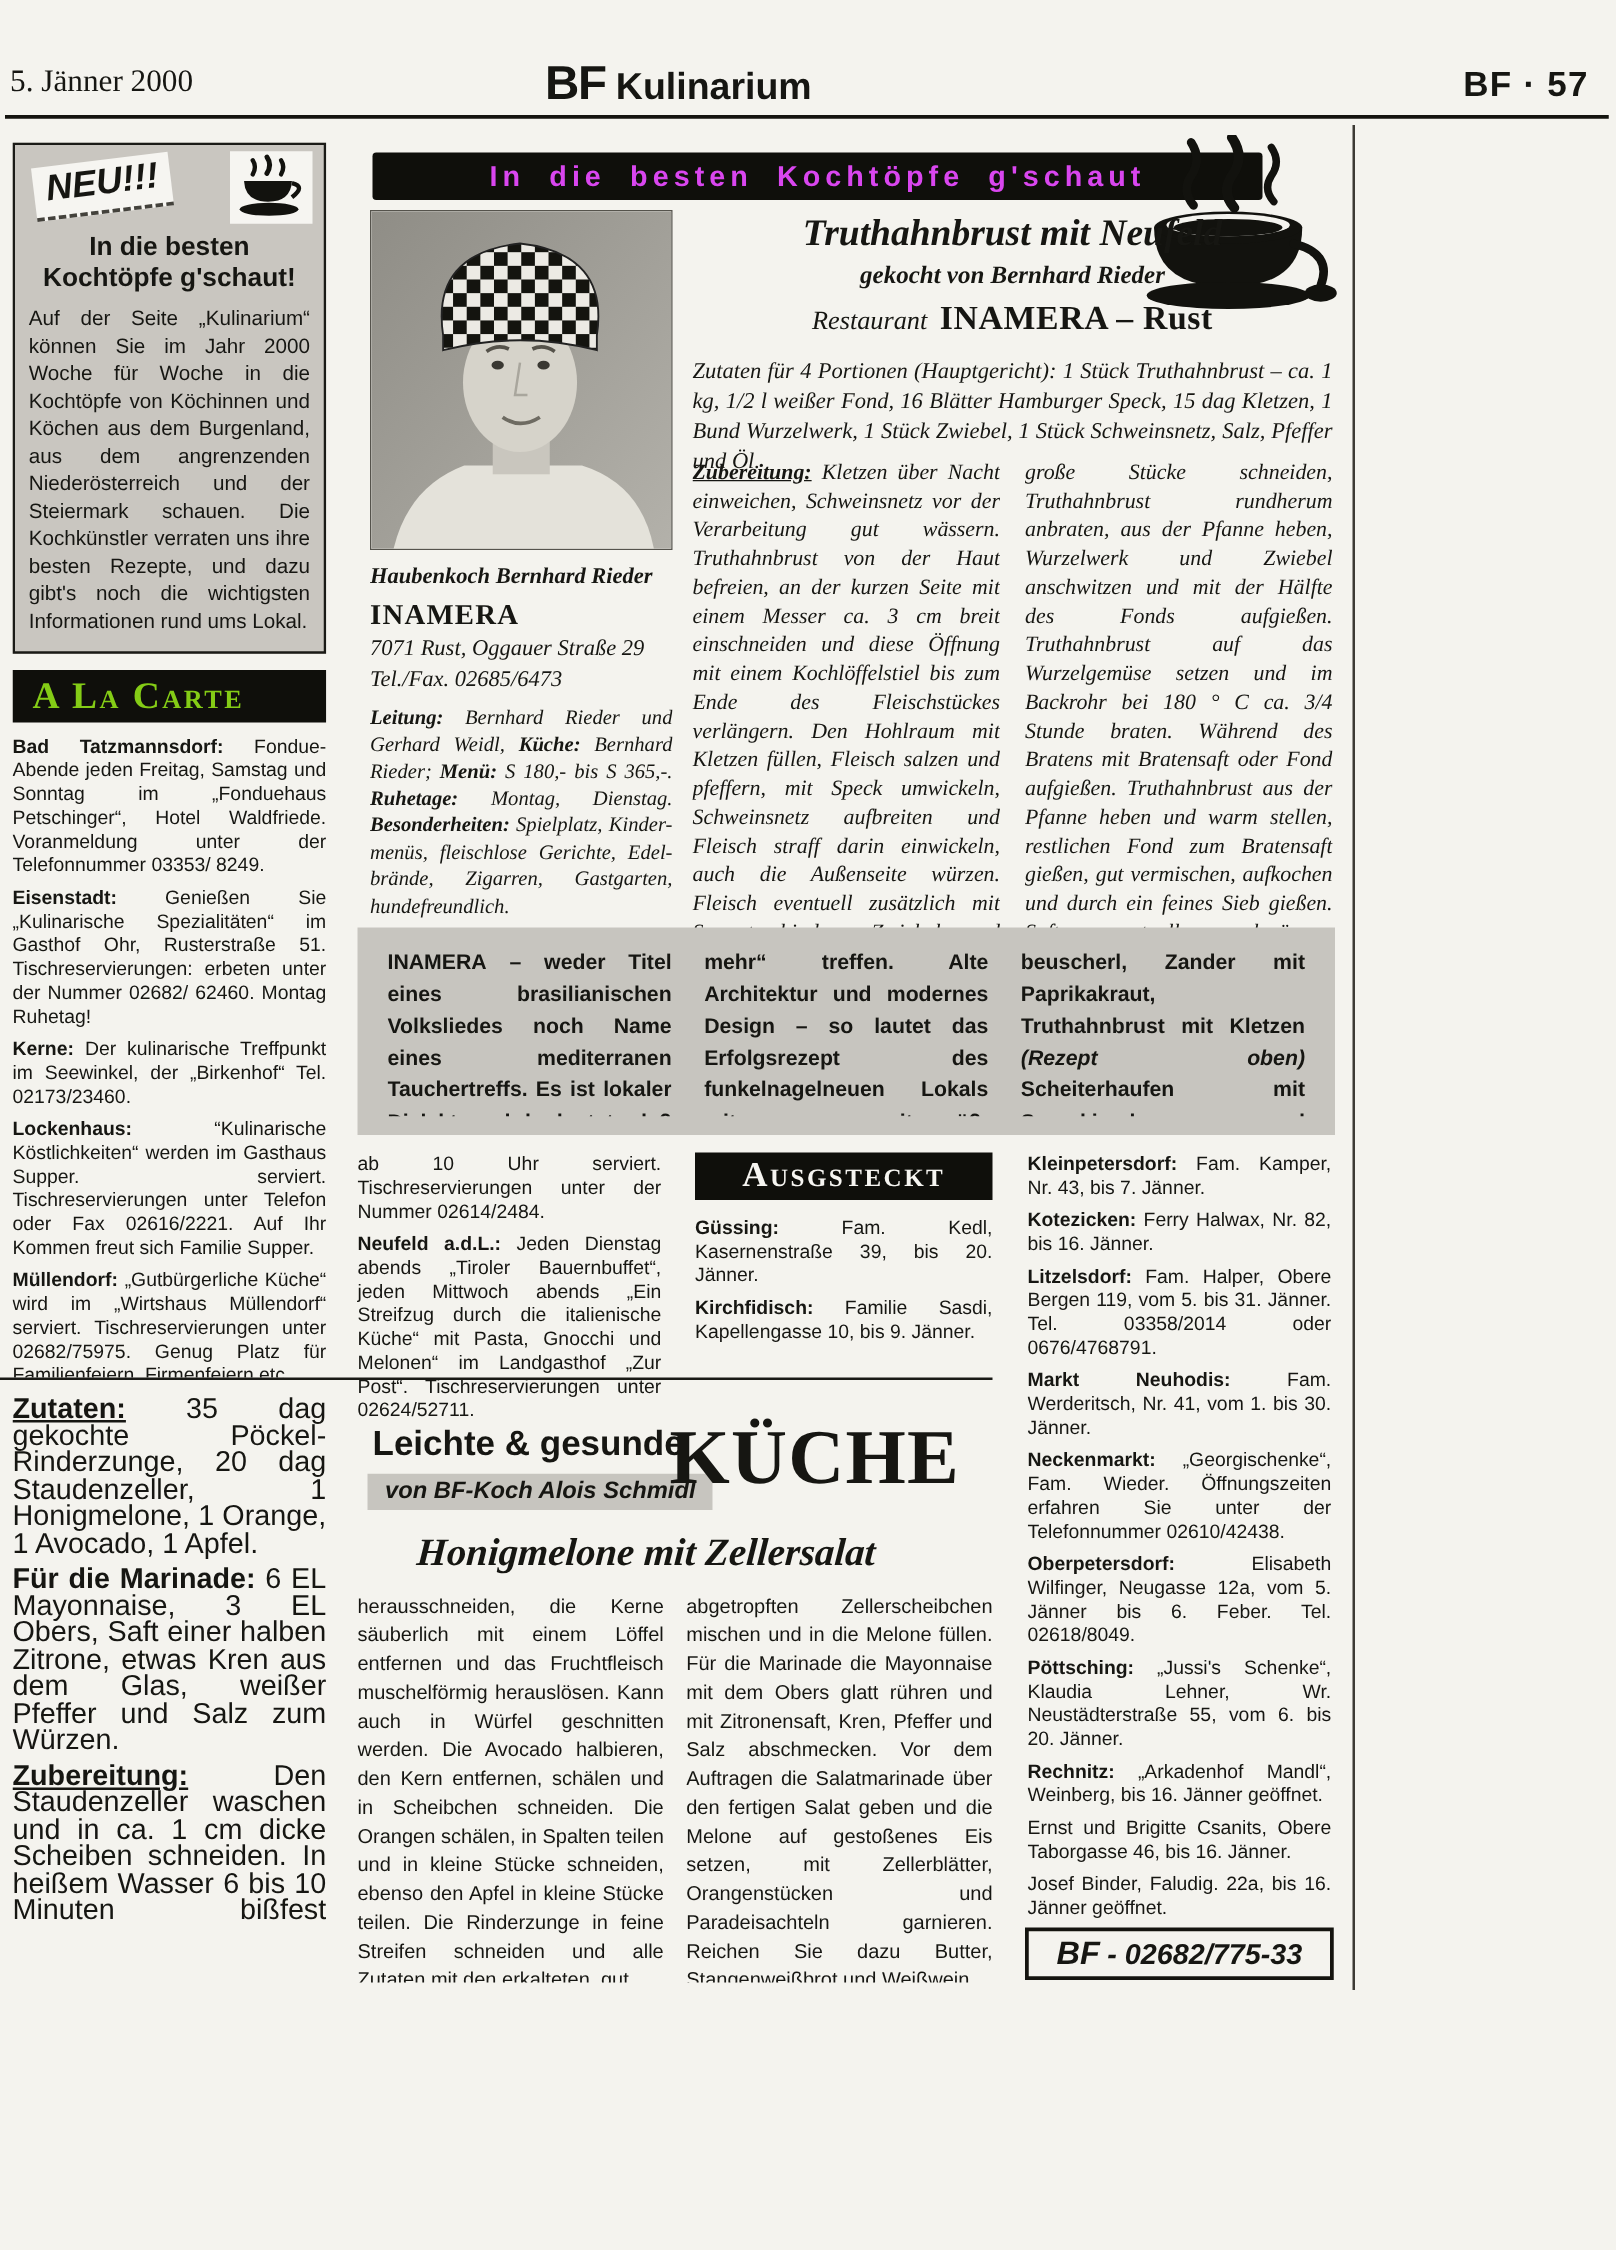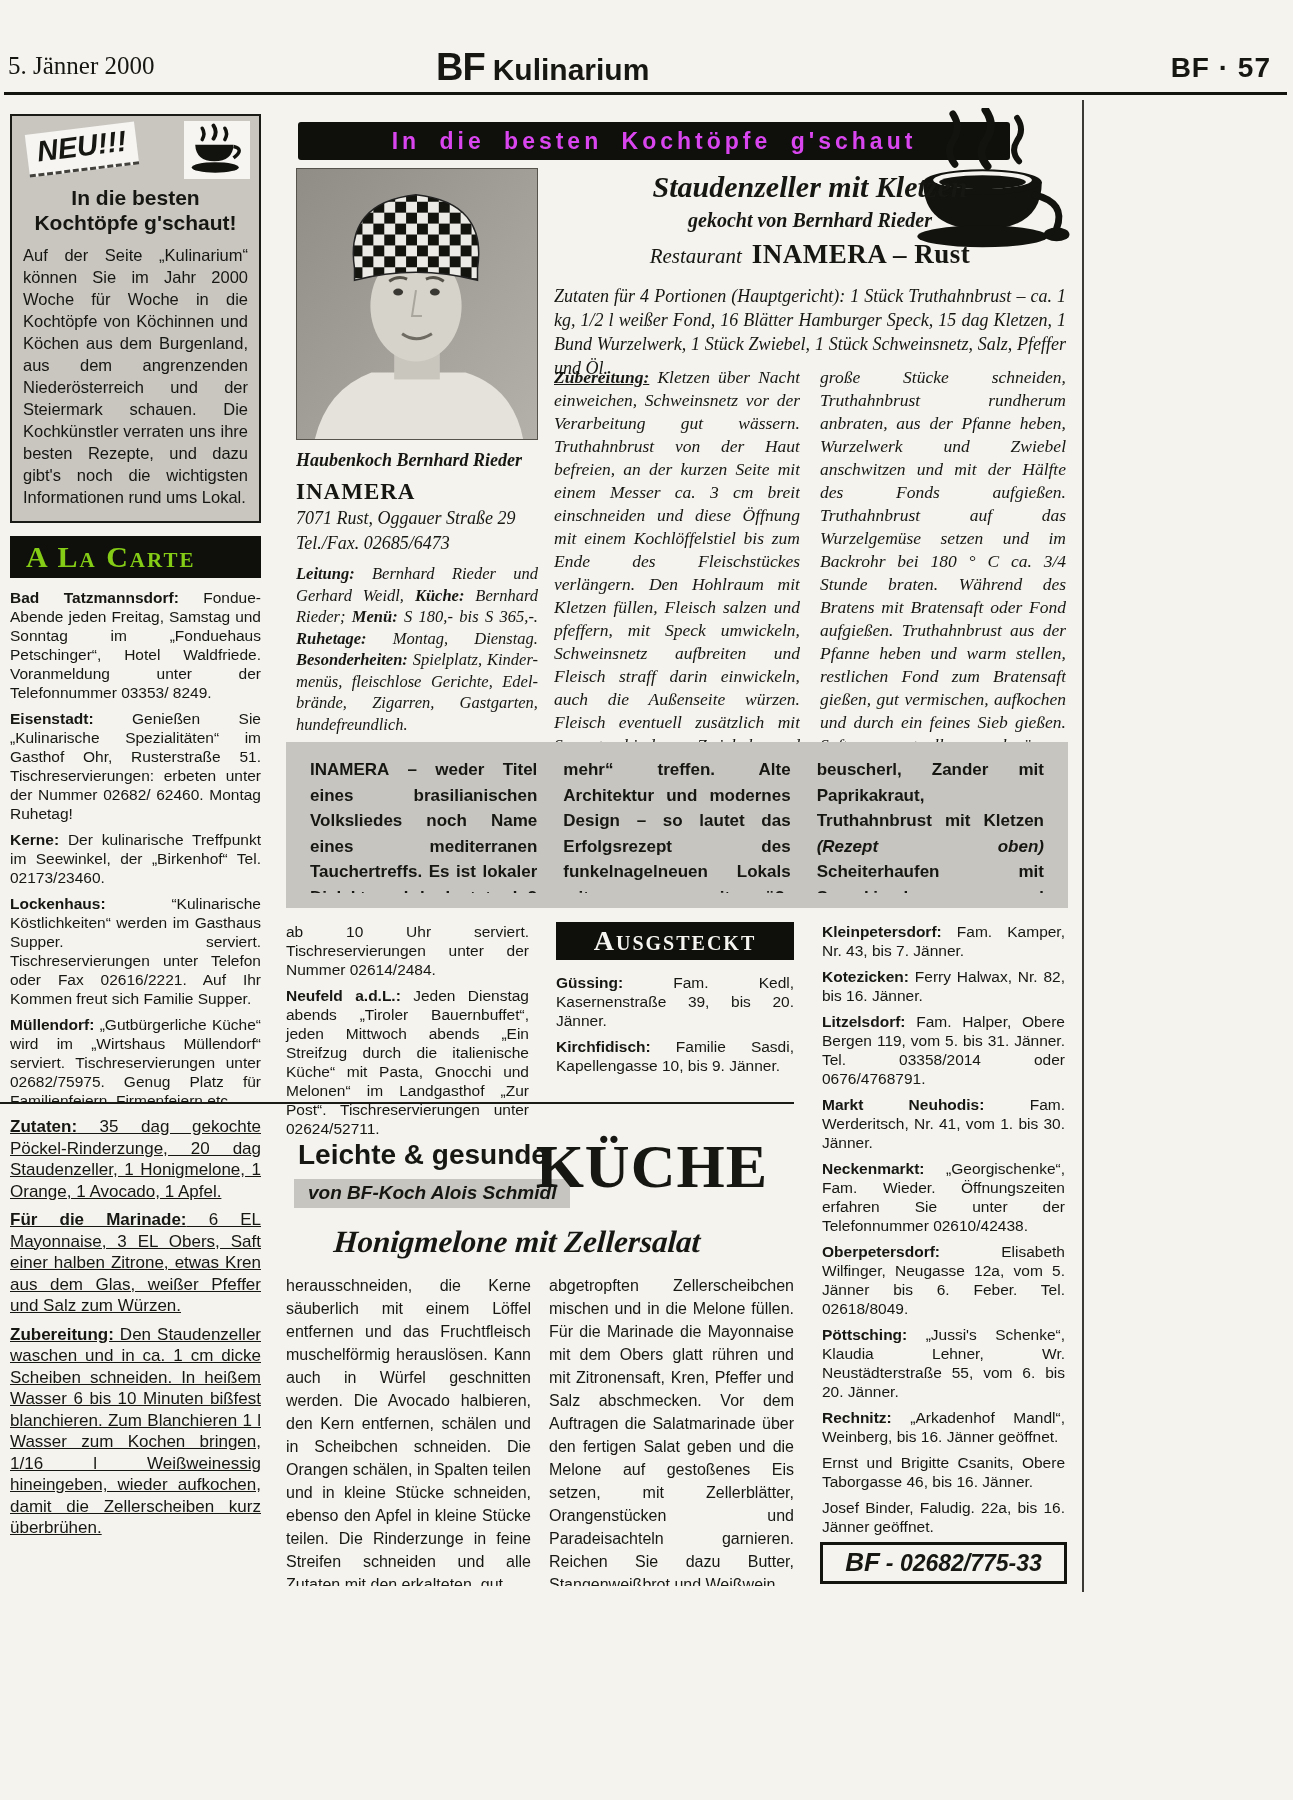--- a/index.html
+++ b/index.html
@@ -58,21 +58,21 @@
 
   
   .mid-left { position:absolute; left:286px; top:922px; width:243px; }
   .ausg { position:absolute; left:556px; top:922px; width:238px; }
   .ausg-bar { background:#0f0f0b; color:#f6f5f1; height:38px; line-height:38px; text-align:center; font-family:"Liberation Serif",serif; font-variant:small-caps; font-weight:bold; font-size:28px; letter-spacing:2px; margin-bottom:13px; }
   .right-col { position:absolute; left:822px; top:922px; width:243px; height:618px; overflow:hidden; }
 
   
   .hr-bottom { position:absolute; left:0; top:1102px; width:794px; height:2px; background:#1a1a16; }
   .recipe-left { position:absolute; left:10px; top:1116px; width:251px; height:424px; overflow:hidden; }
-  .recipe-left p { font-size:17px; line-height:21.5px; text-align:justify; hyphens:auto; margin-bottom:7px;text-decoration:underline; }
+  .recipe-left p { font-size:23px; line-height:21.5px; text-align:justify; hyphens:auto; margin-bottom:7px; }
   .ul-label { font-weight:bold; text-decoration:underline; }
   .b-label { font-weight:bold; }
 
   .kueche { position:absolute; left:286px; top:1108px; width:508px;margin-top:21px; }
   .k-title { font-weight:bold; font-size:28px; margin:10px 0 0 12px; }
   .k-byline { display:inline-block; background:#c7c5bf; font-style:italic; font-weight:bold; font-size:19px; padding:3px 14px 4px; margin:8px 0 0 8px; }
   .k-big { position:absolute; right:26px; top:2px; font-family:Liberation Serif, serif; font-weight:bold; font-size:62px; letter-spacing:1px; }
   .k-heading { width:462px; margin-top:16px; text-align:center; font-family:"Liberation Serif",serif; font-style:italic; font-weight:bold; font-size:31px; transform:skewX(-4deg); }
   .k-cols { display:flex; gap:18px; margin-top:14px; }
   .k-col { width:245px; height:312px; overflow:hidden; font-size:16px; line-height:23px; text-align:justify; hyphens:auto; }
@@ -163,21 +163,21 @@
         <path d="M120 122 l-4 26 h10" fill="none" stroke="#a9a69d" stroke-width="2"></path>
         <ellipse cx="102" cy="124" rx="5" ry="3.5" fill="#3a3832"></ellipse>
         <ellipse cx="139" cy="124" rx="5" ry="3.5" fill="#3a3832"></ellipse>
         <path d="M93 113 q9 -6 18 -2 M130 111 q9 -4 18 2" stroke="#55524a" stroke-width="3" fill="none"></path>
         <path d="M106 166 q14 10 30 0" stroke="#6e6b62" stroke-width="3" fill="none"></path>
         <path d="M58 100 Q48 34 120 26 Q192 34 182 100 L182 112 Q120 96 58 112 Z" fill="url(#chk)" stroke="#222" stroke-width="1.5"></path>
       </svg>
     </div>
 
     <div class="title-block">
-      <div class="a-title">Staudenzeller mit Kletzen</div>
+      <div class="a-title">Truthahnbrust mit Neufeld</div>
       <div class="a-sub">gekocht von Bernhard Rieder</div>
       <div class="a-rest">
         <span class="a-rest-label">Restaurant</span><span class="a-rest-name">INAMERA – Rust</span>
       </div>
     </div>
 
     <div class="zutaten">Zutaten für 4 Portionen (Hauptgericht): 1 Stück Truthahnbrust – ca. 1 kg, 1/2 l weißer Fond, 16 Blätter Hamburger Speck, 15 dag Kletzen, 1 Bund Wurzelwerk, 1 Stück Zwiebel, 1 Stück Schweinsnetz, Salz, Pfeffer und Öl.</div>
 
     <div class="zcol zcol1">
       <span class="zub-label">Zubereitung:</span><span> Kletzen über Nacht einweichen, Schweinsnetz vor der Verarbeitung gut wässern. Truthahnbrust von der Haut befreien, an der kurzen Seite mit einem Messer ca. 3 cm breit einschneiden und diese Öffnung mit einem Kochlöffelstiel bis zum Ende des Fleischstückes verlängern. Den Hohlraum mit Kletzen füllen, Fleisch salzen und pfeffern, mit Speck umwickeln, Schweinsnetz aufbreiten und Fleisch straff darin einwickeln, auch die Außenseite würzen. Fleisch eventuell zusätzlich mit Spagat binden. Zwiebel und Wurzelwerk in gleich</span>

